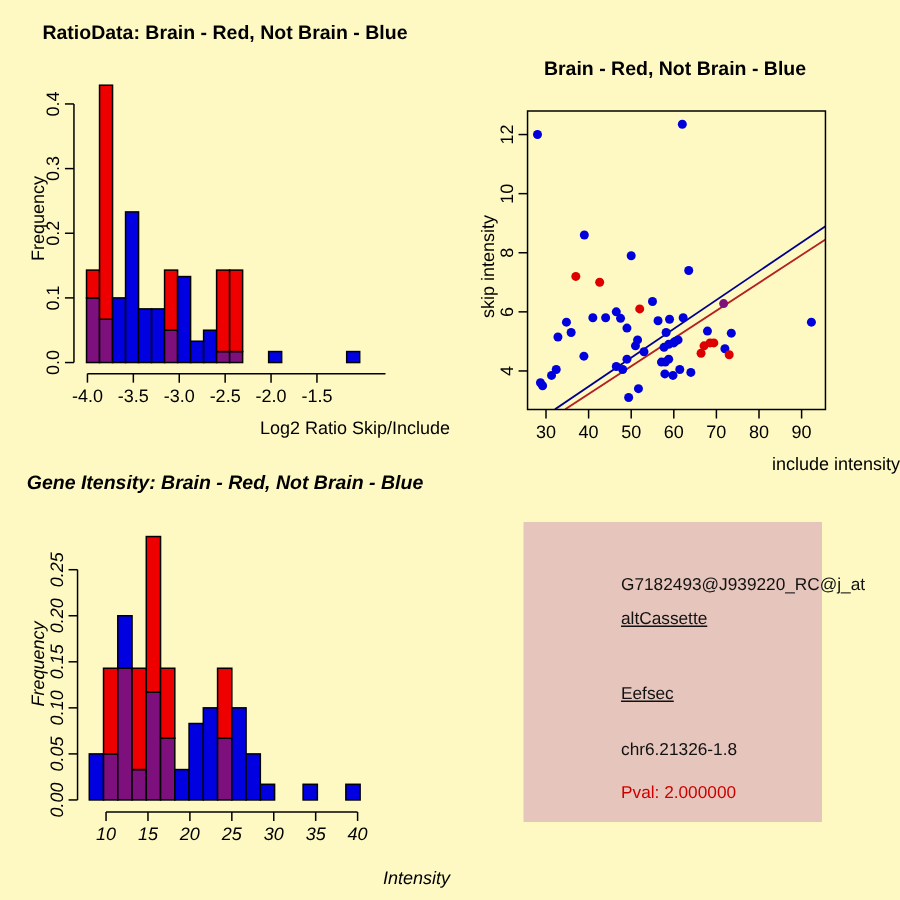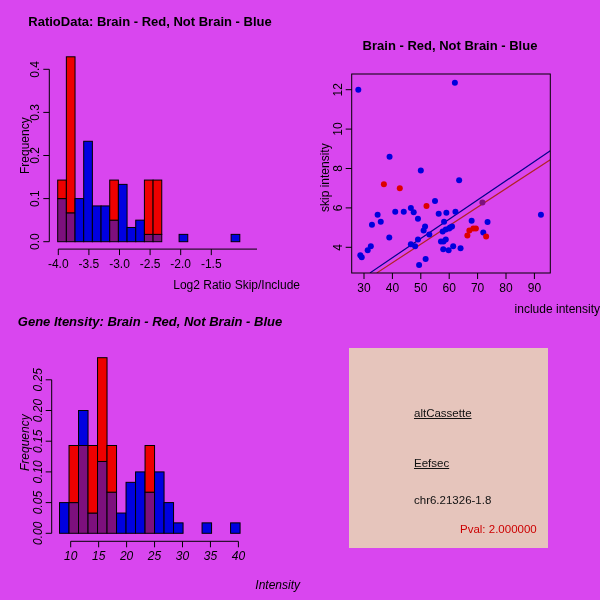--- a/index.html
+++ b/index.html
@@ -1,16 +1,16 @@
 <!DOCTYPE html>
 <html><head>
 <meta charset="utf-8">
 <style>
   html,body{margin:0;padding:0;background:#ffffff;}
-  #canvas{position:relative;width:600px;height:600px;background:#d946ef;
+  #canvas{position:relative;width:600px;height:600px;background:#fef9c3;
           font-family:"Liberation Sans",sans-serif;overflow:hidden;}
   .panel{position:absolute;width:300px;height:300px;}
   #p-tl{left:0;top:0;} #p-tr{left:300px;top:0;margin-top:24px;} #p-bl{left:0;top:300px;font-style:italic;} #p-br{left:300px;top:300px;}
   .ptitle{position:absolute;top:14px;left:0;width:100%;text-align:center;
           font-weight:bold;font-size:13px;color:#000;white-space:nowrap;}
   .xlab{position:absolute;top:278px;left:0;width:100%;text-align:right;
         font-size:12px;color:#000;}
   .ylab{position:absolute;font-size:12px;color:#000;white-space:nowrap;
         transform-origin:0 0;transform:rotate(-90deg);}
   svg.plot{position:absolute;left:0;top:0;}
@@ -221,20 +221,21 @@
         <text x="41.7" y="110.5" font-family="&quot;Liberation Sans&quot;, sans-serif" font-size="12" fill="#000" text-anchor="middle" transform="rotate(-90 41.7 110.5)">0.20</text>
         <line x1="51.7" y1="79.80000000000001" x2="45.7" y2="79.80000000000001" stroke="#000000"></line>
         <text x="41.7" y="79.80000000000001" font-family="&quot;Liberation Sans&quot;, sans-serif" font-size="12" fill="#000" text-anchor="middle" transform="rotate(-90 41.7 79.80000000000001)">0.25</text>
       </svg>
     <div class="ylab" style="left:18px;top:171px;">Frequency</div>
     <div class="xlab">Intensity</div>
   </div>
 
   <div class="panel" id="p-br">
     <div class="infobox" id="infobox" style="background: rgb(230, 197, 188);">
+      <div class="infoline" style="top:36px;">G7182493@J939220_RC@j_at</div>
       <div class="infoline" style="top:59px;text-decoration:underline;">altCassette</div>
       <div class="infoline" style="top:109px;text-decoration:underline;">Eefsec</div>
       <div class="infoline" style="top:146px;">chr6.21326-1.8</div>
-      <div class="infoline" id="pval-line" style="top: 175px; color: rgb(204, 0, 0); margin-left: 46px;">Pval: 2.000000</div>
+      <div class="infoline" id="pval-line" style="top: 175px; color: rgb(204, 0, 0);">Pval: 2.000000</div>
     </div>
   </div>
 
 </div>
 
 </body></html>

